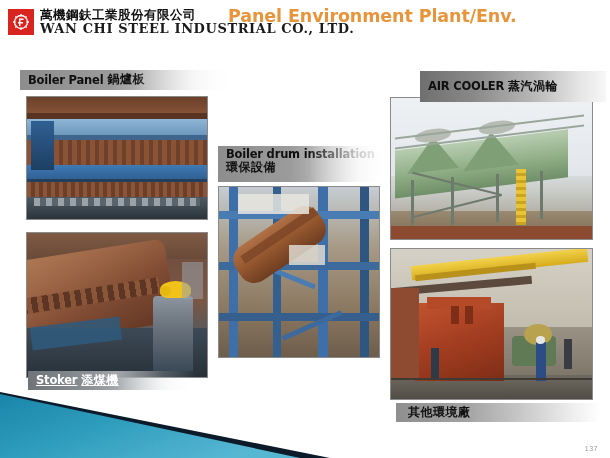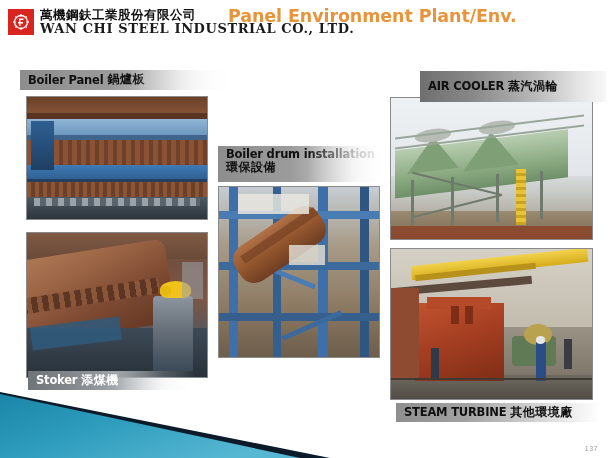--- a/index.html
+++ b/index.html
@@ -99,20 +99,21 @@
     display: flex;
     align-items: center;
     padding: 1px 8px 2px 8px;
     background: linear-gradient(90deg, #8d8d8d 0%, #9b9b9b 42%, #c9c9c9 72%, #f2f2f2 92%, #ffffff 100%);
     color: #101010;
     white-space: nowrap;
   }
   .caption.light-text {
     color: #ffffff;
     background: linear-gradient(90deg, #6f7478 0%, #8d9296 38%, #b9bdc0 66%, #e8eaec 88%, #ffffff 100%);
+    text-decoration: underline;
   }
   .cap-en {
     font-family: "DejaVu Sans", sans-serif;
     font-weight: 700;
     font-size: 11.5px;
     letter-spacing: -0.2px;
   }
   .cap-cn {
     font-family: "DejaVu Serif", serif;
     font-weight: 700;
@@ -319,21 +320,20 @@
       <div style="position:absolute;left:72%;top:62%;width:5%;height:26%;background:#2c4c86;"></div>
       <div style="position:absolute;left:72.3%;top:58%;width:4.4%;height:5%;background:#e6e6e6;border-radius:50%;"></div>
       <div style="position:absolute;left:86%;top:60%;width:4%;height:20%;background:#3b3b44;"></div>
       <div style="position:absolute;left:20%;top:66%;width:4%;height:20%;background:#2f3a48;"></div>
 
       <div style="position:absolute;left:0;right:0;top:86%;height:2px;background:#3f3a33;"></div>
     </div>
   </div>
   <div class="caption" style="left:396px; top:403px; width:204px; height:19px;
               background:linear-gradient(90deg,#8f8f8f 0%,#a2a2a2 34%,#c9c9c9 62%,#ededed 86%,#ffffff 100%);">
-    <span class="cap-en">STEAM TURBINE</span>
     <span class="cap-cn">其他環境廠</span>
   </div>
 
   <div class="wedge-wrap">
     <svg width="420" height="80" viewBox="0 0 420 80" preserveAspectRatio="none" aria-hidden="true">
       <defs>
         <linearGradient id="tealGrad" x1="0" y1="0" x2="1" y2="0.6">
           <stop offset="0%" stop-color="#1a85a8"></stop>
           <stop offset="45%" stop-color="#2e9cbd"></stop>
           <stop offset="100%" stop-color="#56b7d2"></stop>

